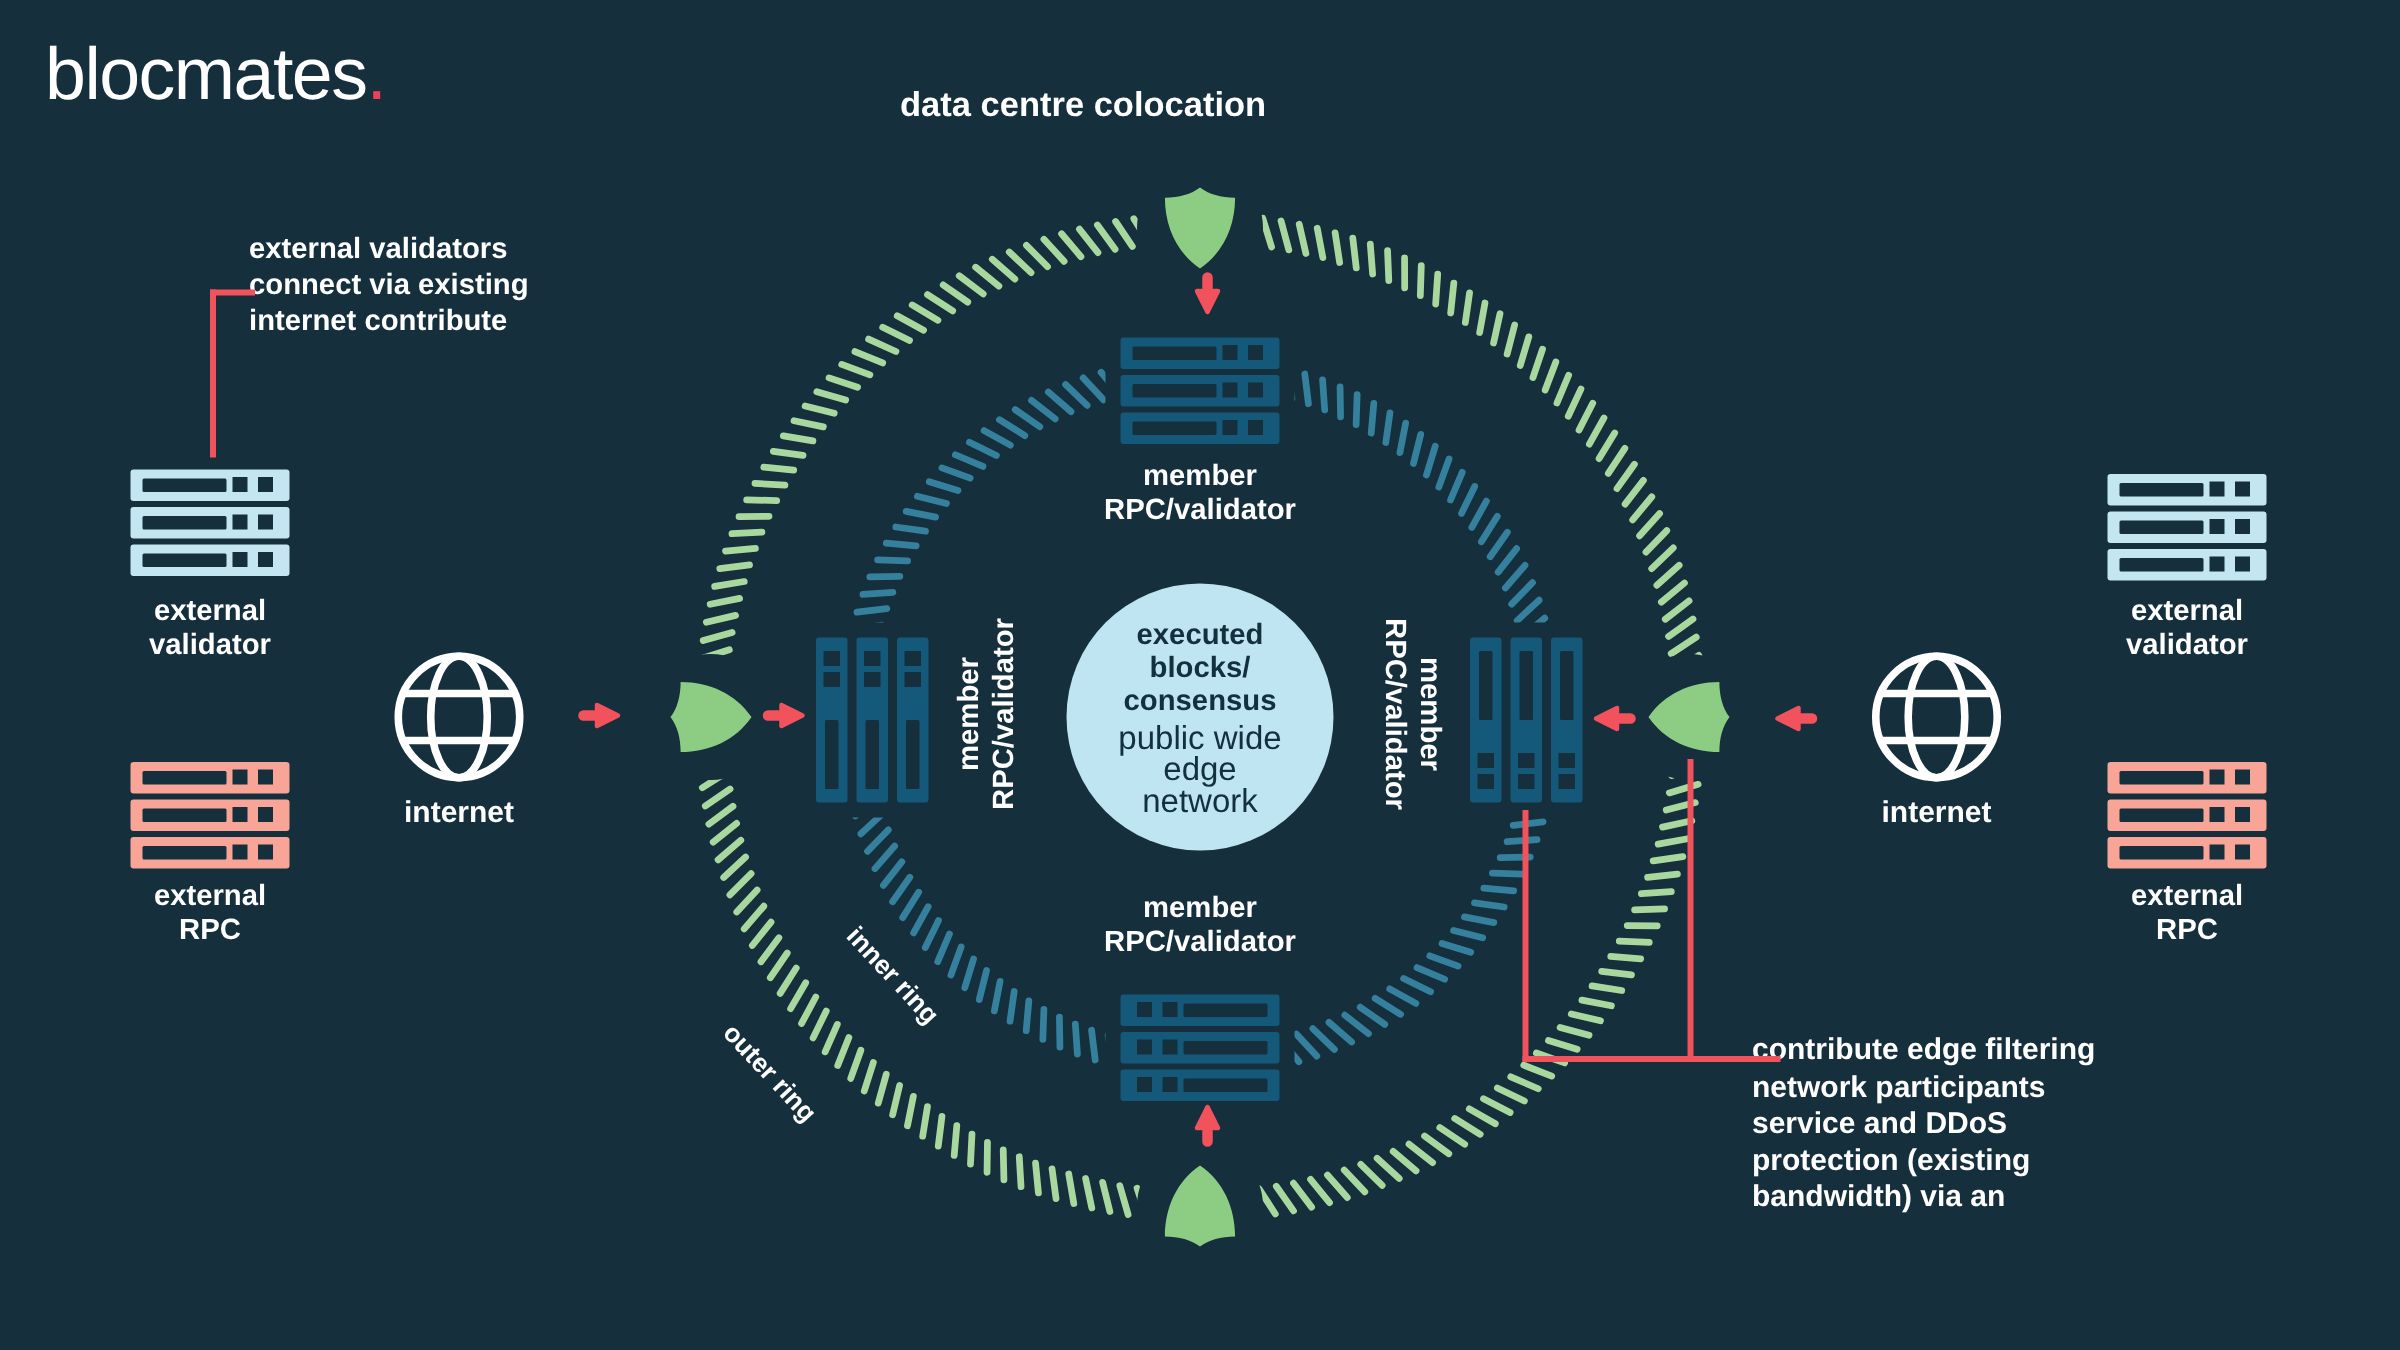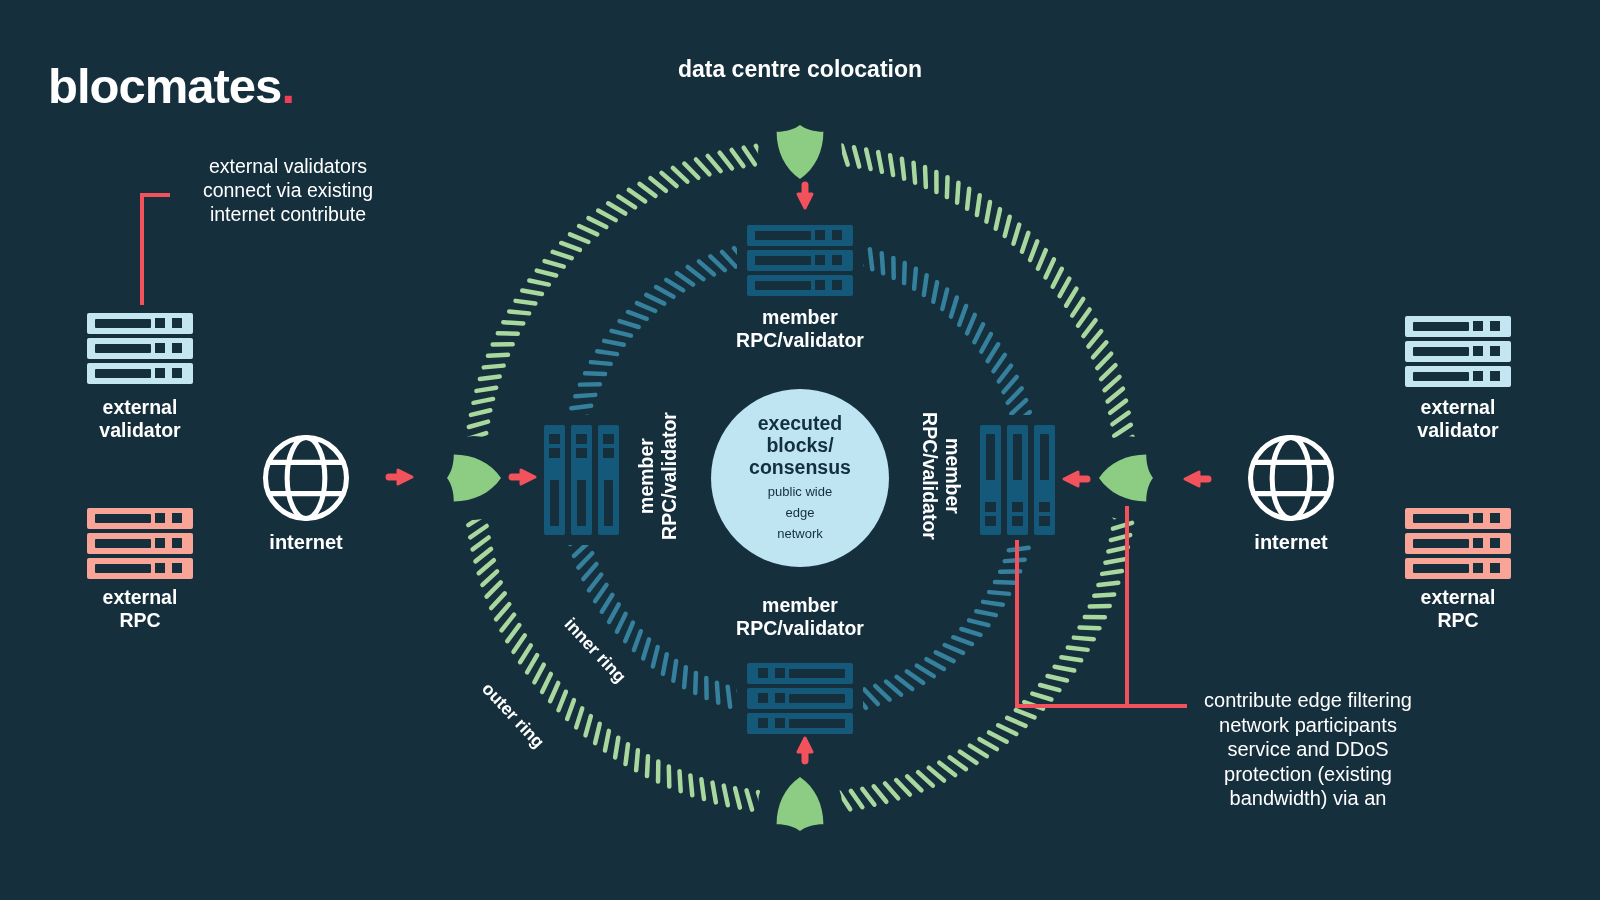--- a/index.html
+++ b/index.html
@@ -8,24 +8,24 @@
     --teal:#15597a; --circle:#bfe4f2; --dark:#13303f; --white:#ffffff;
   }
   html,body{margin:0;padding:0;background:var(--bg);}
   #canvas{position:relative;width:1600px;height:900px;background:var(--bg);overflow:hidden;
           font-family:"Liberation Sans","DejaVu Sans",sans-serif;color:var(--white);}
   #rings{position:absolute;left:0;top:0;z-index:0;}
   .abs{position:absolute;}
   .halo{background:var(--bg);}
   .lbl{font-weight:bold;font-size:19.5px;line-height:23px;text-align:center;z-index:3;}
   .lbl .ln{display:block;}
-  .logo{left:48px;top:22px;font-size:49px;font-weight:bold;letter-spacing:-1px;z-index:3;margin-top:36px;}
+  .logo{left:30px;top:22px;font-size:49px;font-weight:normal;letter-spacing:-1px;z-index:3;}
   .logo .dot{color:var(--dot);}
-  .title{left:600px;top:56px;width:400px;font-size:23px;font-weight:bold;text-align:center;z-index:3;}
-  .ann{font-weight:normal;text-align:center;z-index:3;}
+  .title{left:600px;top:56px;width:400px;font-size:23px;font-weight:bold;z-index:3;}
+  .ann{font-weight:bold;text-align:left;z-index:3;}
   .ann .ln{display:block;}
   .ann-left{left:166px;top:154px;width:244px;font-size:19.5px;line-height:24px;}
   .ann-right{left:1168px;top:688px;width:280px;font-size:20px;line-height:24.5px;}
   .ringlbl{font-size:17.5px;font-weight:bold;text-align:center;width:140px;z-index:3;}
   
   .server-h{display:flex;flex-direction:column;gap:4px;width:106px;z-index:2;}
   .server-h.halo{padding:10px;z-index:2;}
   .server-h .row{position:relative;height:21px;border-radius:2px;background:var(--srv);}
   .server-h .slot{position:absolute;left:8px;top:6px;width:56px;height:9px;background:var(--bg);border-radius:1px;}
   .server-h .sq{position:absolute;top:5px;width:10px;height:10px;background:var(--bg);}
@@ -40,21 +40,21 @@
   .server-v .sqv{position:absolute;left:5px;width:11px;height:10px;background:var(--bg);}
   .server-v .slotv{position:absolute;left:6px;width:9px;height:46px;background:var(--bg);border-radius:1px;}
   .server-v.sq-top .v1{top:9px;} .server-v.sq-top .v2{top:23px;} .server-v.sq-top .slotv{bottom:9px;}
   .server-v.sq-bot .v1{bottom:9px;} .server-v.sq-bot .v2{bottom:23px;} .server-v.sq-bot .slotv{top:9px;}
   
   .shieldbox{width:84px;height:84px;border-radius:50%;background:var(--bg);display:flex;align-items:center;justify-content:center;z-index:2;}
   
   .circle{left:711px;top:389px;width:178px;height:178px;border-radius:50%;background:var(--circle);
           display:flex;flex-direction:column;align-items:center;justify-content:center;color:var(--dark);z-index:2;text-align:center;}
   .c-bold{font-weight:bold;font-size:19.5px;line-height:22px;}
-  .c-reg{font-size:13px;line-height:21px;margin-top:3px;}
+  .c-reg{font-size:22px;line-height:21px;margin-top:3px;}
   .c-bold .ln,.c-reg .ln{display:block;}
   
   .member{width:200px;font-weight:bold;font-size:19.5px;line-height:23px;text-align:center;z-index:3;}
   .rline{background:var(--red);z-index:4;}
   .arrow{z-index:4;}
   .globe{z-index:2;}
 </style>
 </head>
 <body>
 

